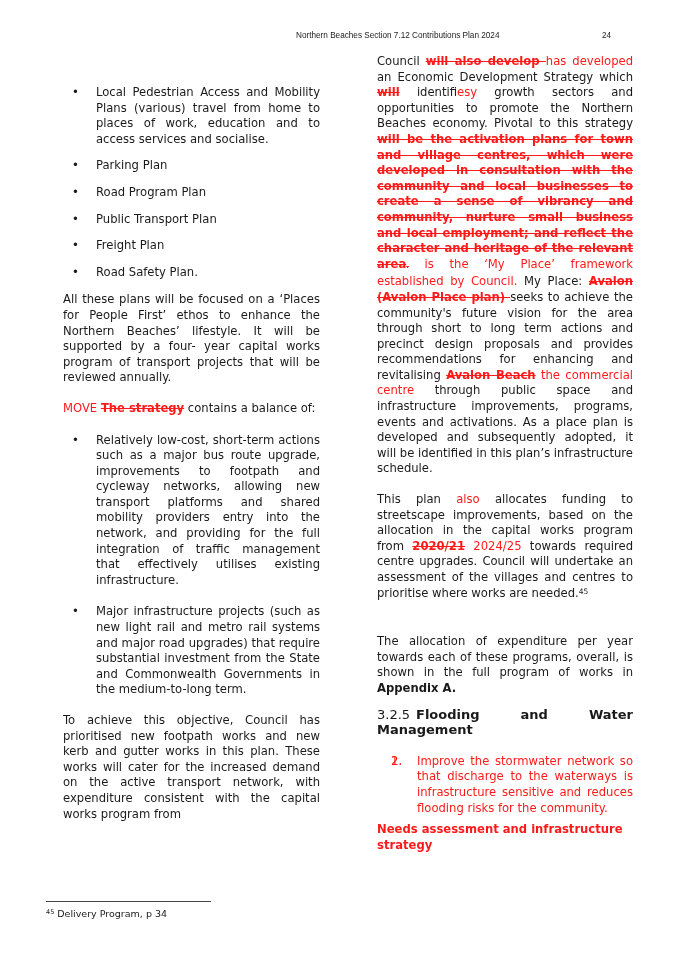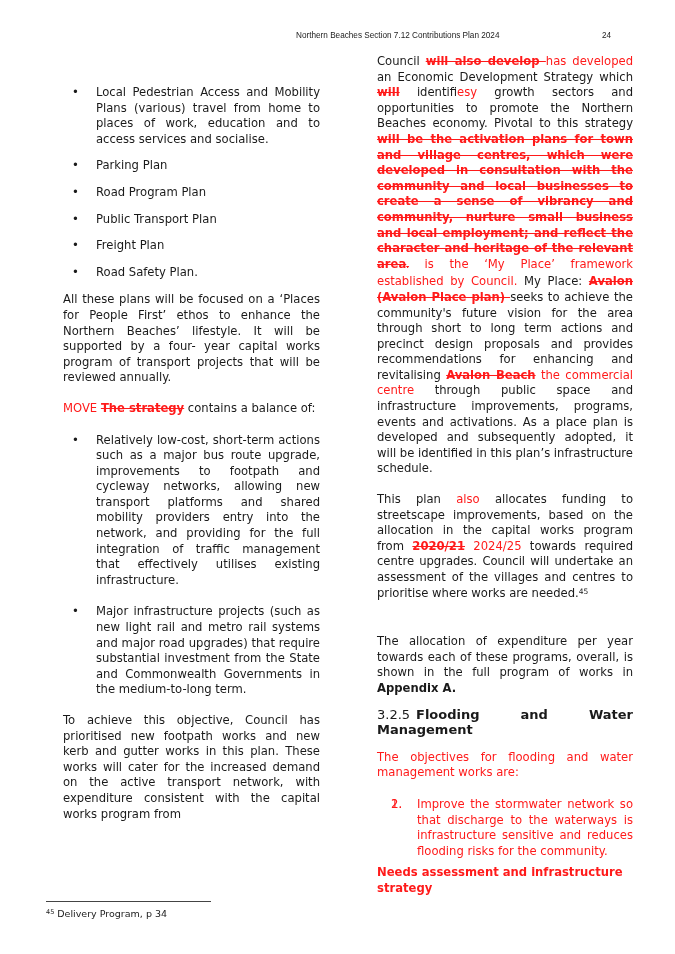--- a/index.html
+++ b/index.html
@@ -74,21 +74,20 @@
 <div class="col col-right">
   <p><span>Council </span><span class="del">will also develop </span><span class="red">has developed</span><span> an Economic Development Strategy which </span><span class="del">will</span><span> identif</span><span class="red">iesy</span><span> growth sectors and opportunities to promote the Northern Beaches economy. Pivotal to this strategy </span><span class="del">will be the activation plans for town and village centres, which were developed in consultation with the community and local businesses to create a sense of vibrancy and community, nurture small business and local employment; and reflect the character and heritage of the relevant area</span><span class="del" style="font-size:7px;">.</span><span class="red"> is the ‘My Place’ framework established by Council.</span><span> My Place: </span><span class="del">Avalon (Avalon Place plan) </span><span>seeks to achieve the community's future vision for the area through short to long term actions and precinct design proposals and provides recommendations for enhancing and revitalising </span><span class="del">Avalon Beach</span><span class="red"> the commercial centre</span><span> through public space and infrastructure improvements, programs, events and activations. As a place plan is developed and subsequently adopted, it will be identified in this plan’s infrastructure schedule.</span></p>
 
   <p style="margin-top:15px;"><span>This plan </span><span class="red">also</span><span> allocates funding to streetscape improvements, based on the allocation in the capital works program from </span><span class="del">2020/21</span><span class="red"> 2024/25</span><span> towards required centre upgrades. Council will undertake an assessment of the villages and centres to prioritise where works are needed.</span><span class="sup">45</span></p>
 
   <p style="margin-top:33px;"><span>The allocation of expenditure per year towards each of these programs, overall, is shown in the full program of works in </span><span class="bold">Appendix A.</span></p>
 
   <p class="sec-heading" style="margin-top:10px;"><span class="secno">3.2.5</span><span class="bold">Flooding and Water Management</span></p>
 
 
-  <p class="red" style="margin-top:12px;">The objectives for flooding and water management works are:</p>
 
   <ol class="nums" style="margin-top:16px;">
     <li><span class="num">1.</span></li>
     <li style="margin-top:16px;"><span class="num">2.</span><span>Improve the stormwater network so that discharge to the waterways is infrastructure sensitive and reduces flooding risks for the community.</span></li>
   </ol>
 
   <p class="red bold" style="margin-top:6px; text-align:left;">Needs assessment and infrastructure strategy</p>
 
 </div>
 

